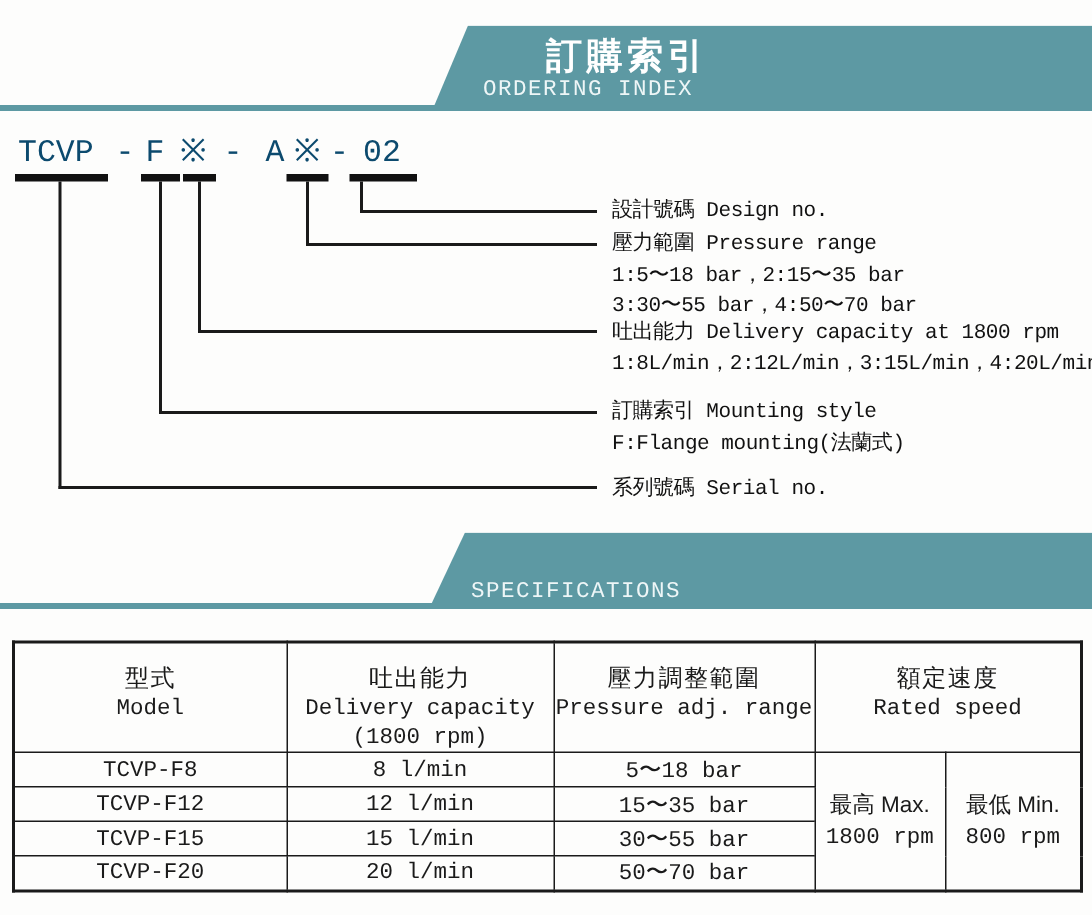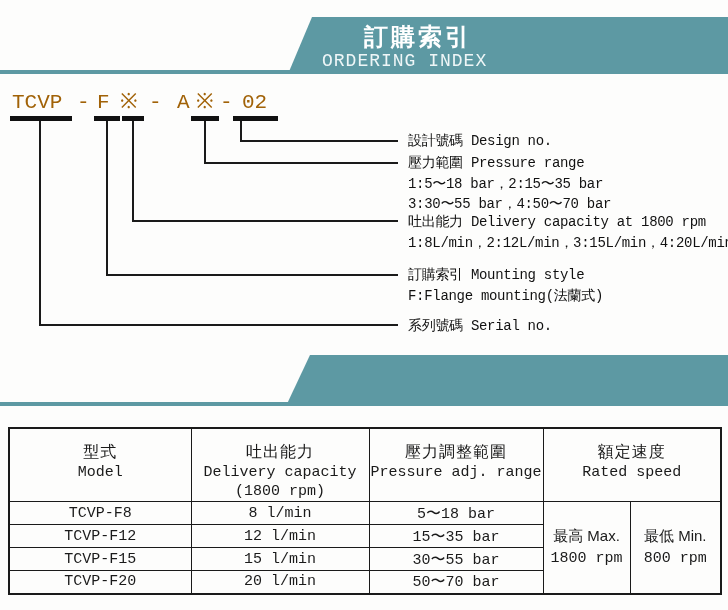--- a/index.html
+++ b/index.html
@@ -14,30 +14,30 @@
   
   .banner {
     position:absolute; right:0; background:#5d99a3;
     clip-path:polygon(24px 0, 100% 0, 100% 100%, 0 100%);
   }
   .banner .zh {
     position:absolute; color:#fff; font-weight:bold; font-size:24px;
     letter-spacing:3px; font-family:"Liberation Sans",sans-serif; white-space:nowrap;padding-left:30px;
   }
   .banner .en {
-    position:absolute; color:#eef6f7; font-size:18px; letter-spacing:1px;
+    position:absolute; color:#eef6f7; font-size:15px; letter-spacing:1px;
     white-space:nowrap;
   }
   .banner-underline {
     position:absolute; left:0; height:4px; background:#5d99a3;
   }
   
   .code-seg {
     position:absolute; top:92px; font-size:21px; line-height:22px;
-    white-space:nowrap; color:#a16207;
+    white-space:nowrap; color:#0c4a6e;
   }
   .code-bar { position:absolute; top:116px; height:5px; background:#111; }
   .line-v { position:absolute; width:2px; background:#1a1a1a; }
   .line-h { position:absolute; height:2px; background:#1a1a1a; }
   
   .dlabel {
     position:absolute; left:408px; font-size:14px; line-height:20px;
     letter-spacing:-0.3px; white-space:nowrap; color:#111;
   }
   
@@ -95,20 +95,21 @@
 <div class="dlabel" style="top:153px;">壓力範圍 Pressure range</div>
 <div class="dlabel" style="top:174px;">1:5〜18 bar，2:15〜35 bar</div>
 <div class="dlabel" style="top:194px;">3:30〜55 bar，4:50〜70 bar</div>
 <div class="dlabel" style="top:212px;">吐出能力 Delivery capacity at 1800 rpm</div>
 <div class="dlabel" style="top:233px;">1:8L/min，2:12L/min，3:15L/min，4:20L/min</div>
 <div class="dlabel" style="top:265px;">訂購索引 Mounting style</div>
 <div class="dlabel" style="top:286px;">F:Flange mounting(法蘭式)</div>
 <div class="dlabel" style="top:316px;">系列號碼 Serial no.</div>
 
 <div class="banner" style="left:286px; top:355px; height:51px;">
+  <div class="en" style="left:28px; top:31px;">SPECIFICATIONS</div>
 </div>
 <div class="banner-underline" style="top:402px; width:290px;"></div>
 
 <div class="spec-table-wrap">
   <table class="spec">
     <colgroup>
       <col style="width:182px">
         <col style="width:178px">
         <col style="width:174px">
       <col style="width:87px">

